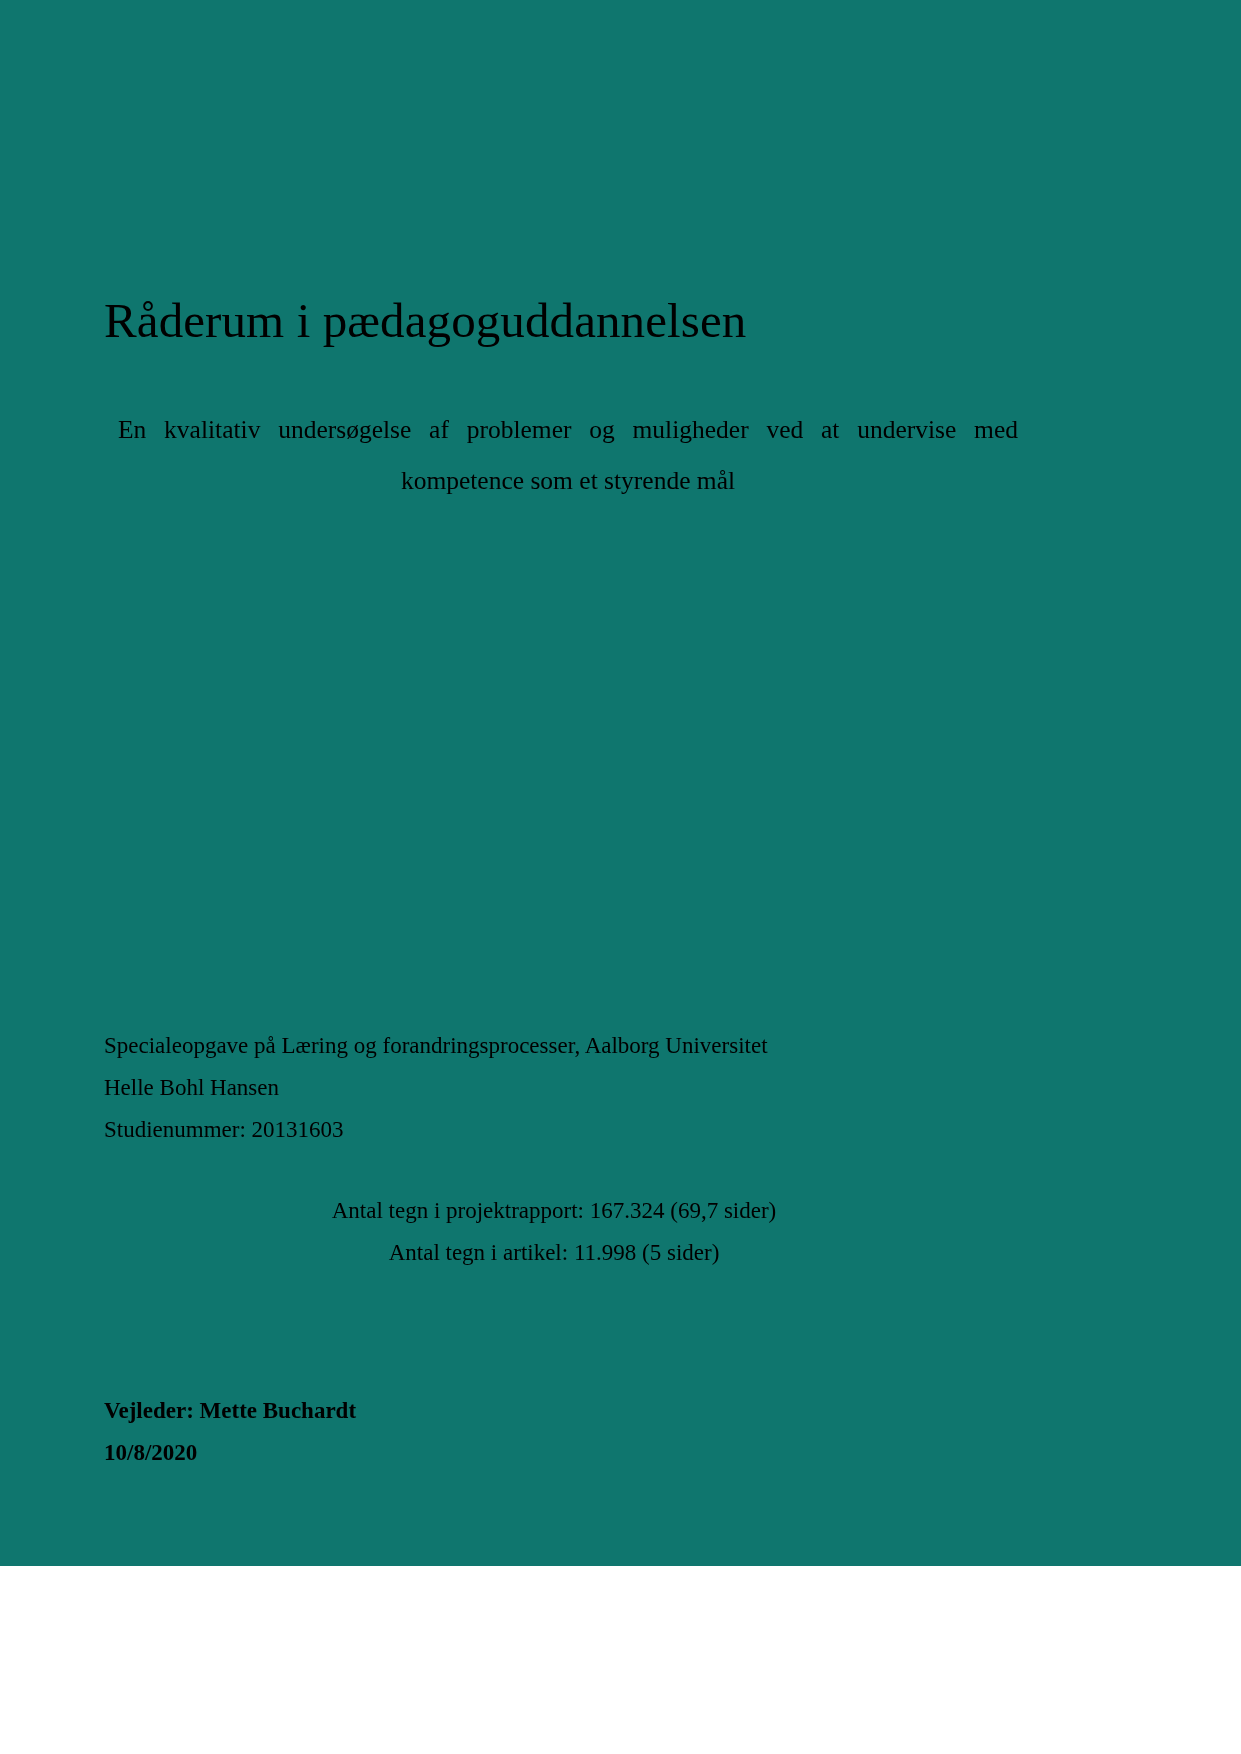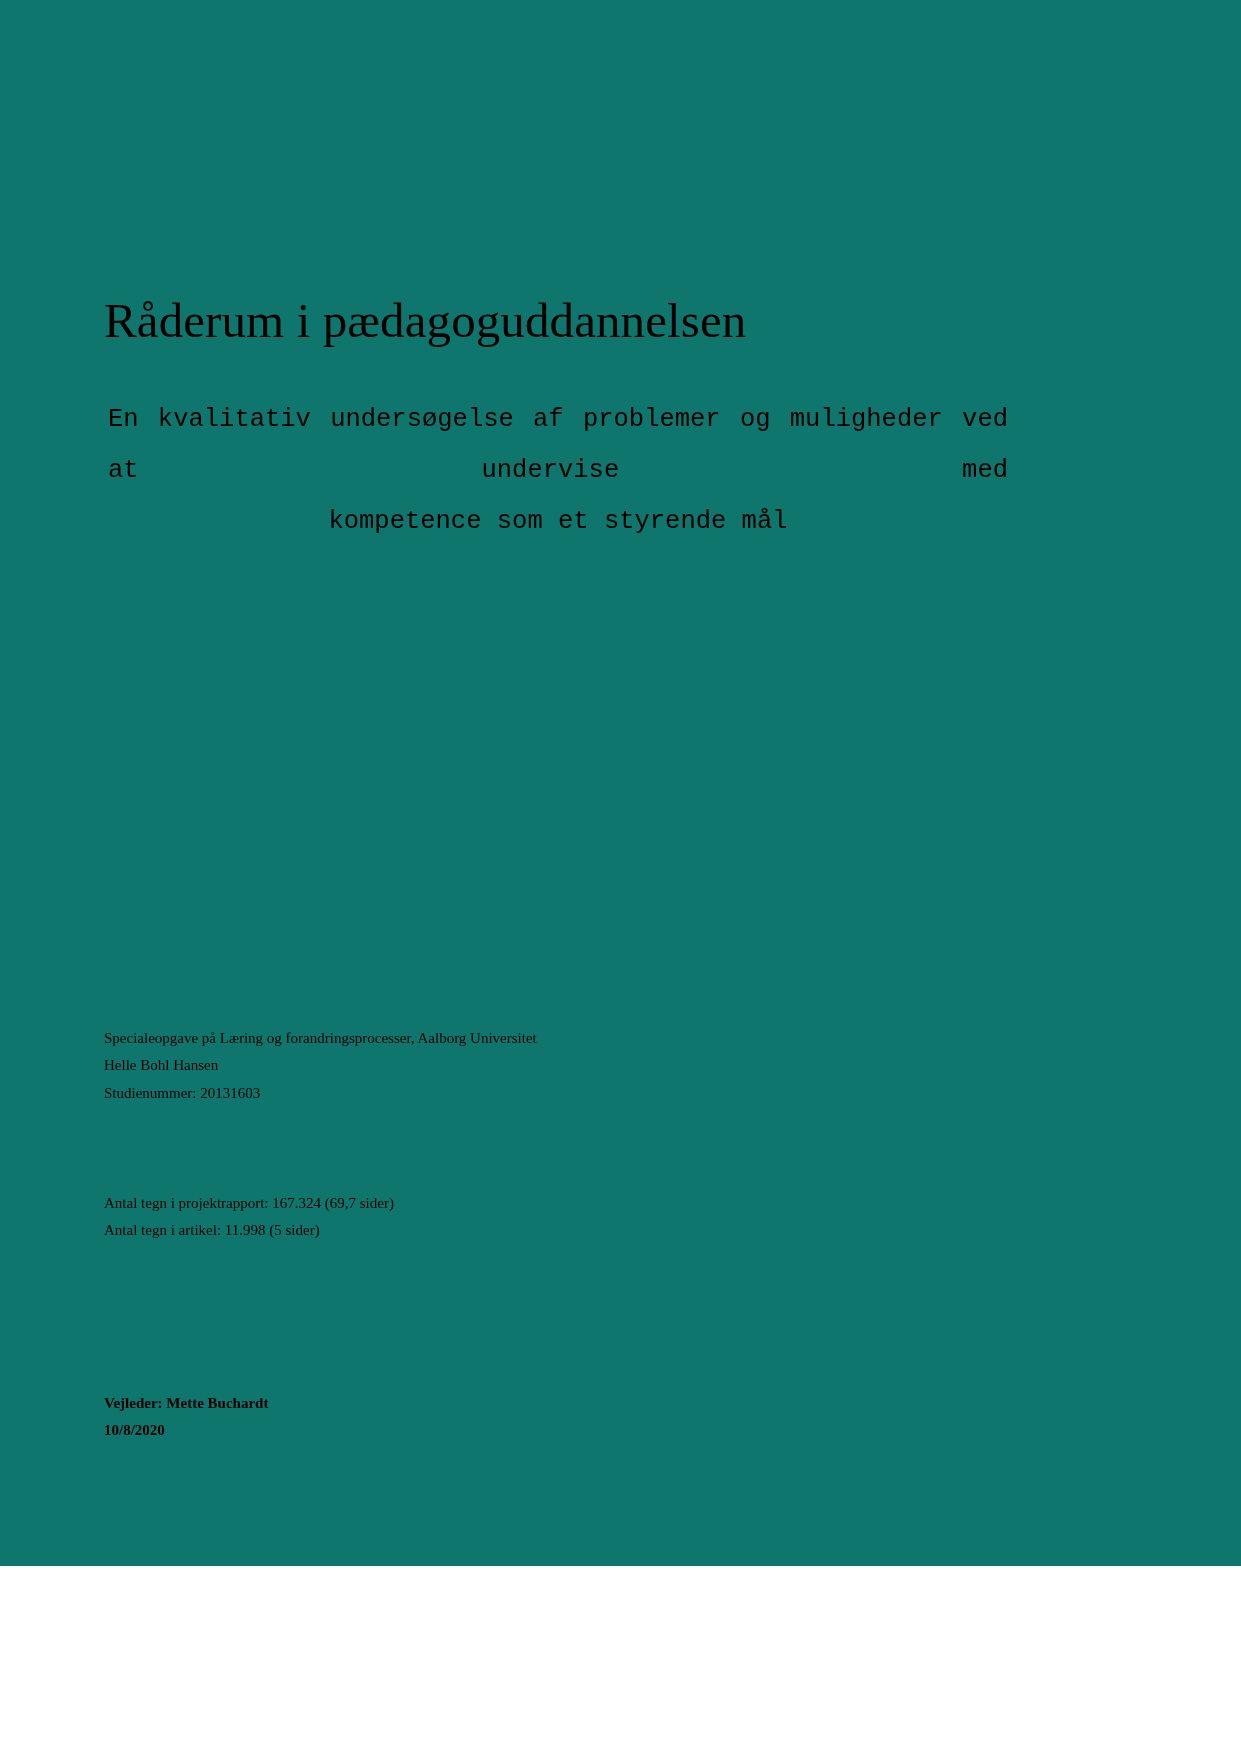--- a/index.html
+++ b/index.html
@@ -43,44 +43,43 @@
   
   .doc-subtitle {
     position: absolute;
     left: 0;
     top: 390px;
     width: 900px;
     font-size: 25.5px;
     line-height: 2.0;
     text-align: justify;
     text-justify: inter-word;
-    margin: 4px;
+    margin: 14px;
     font-weight: normal;
-    font-family: Liberation Mono, monospace;
   }
   .doc-subtitle .line1 {
     display: block;
     text-align: justify;
     text-align-last: justify;
   }
   .doc-subtitle .line2 {
     display: block;
     text-align: center;
   }
 
   
   .meta-block {
     position: absolute;
     left: 0;
     width: 900px;
-    font-size: 15px;
+    font-size: 23px;
     line-height: 1.83;
   }
   .meta-block.submission { top: 1025px; }
-  .meta-block.counts     { top: 1190px; }
+  .meta-block.counts     { top: 1190px; text-align: center; }
   .meta-block.advisor    { top: 1390px; font-weight: bold; }
 
   .meta-line {
     display: block;
     white-space: nowrap;
   }
 </style>
 </head>
 <body>
 

